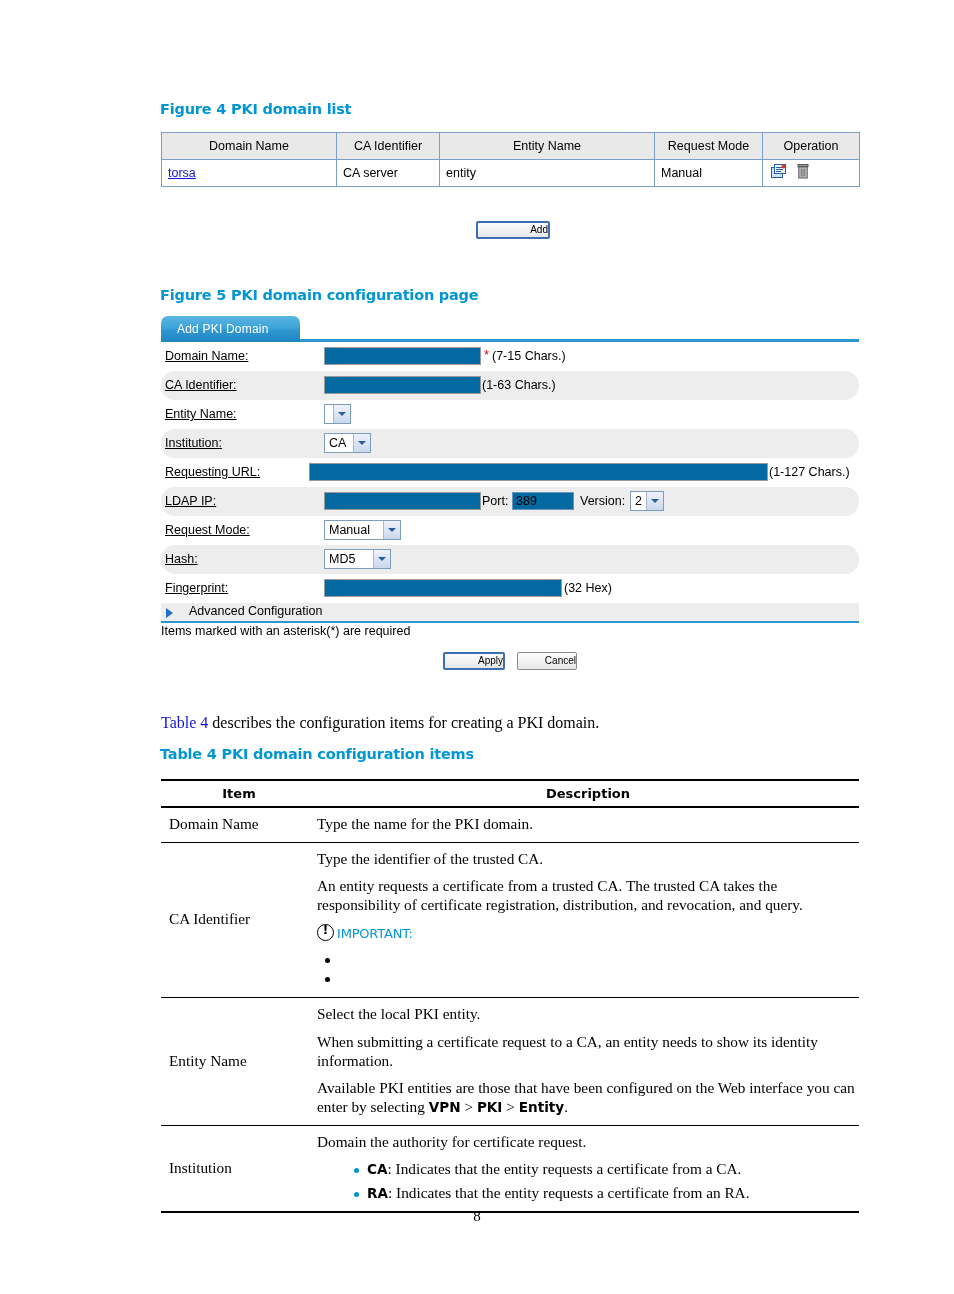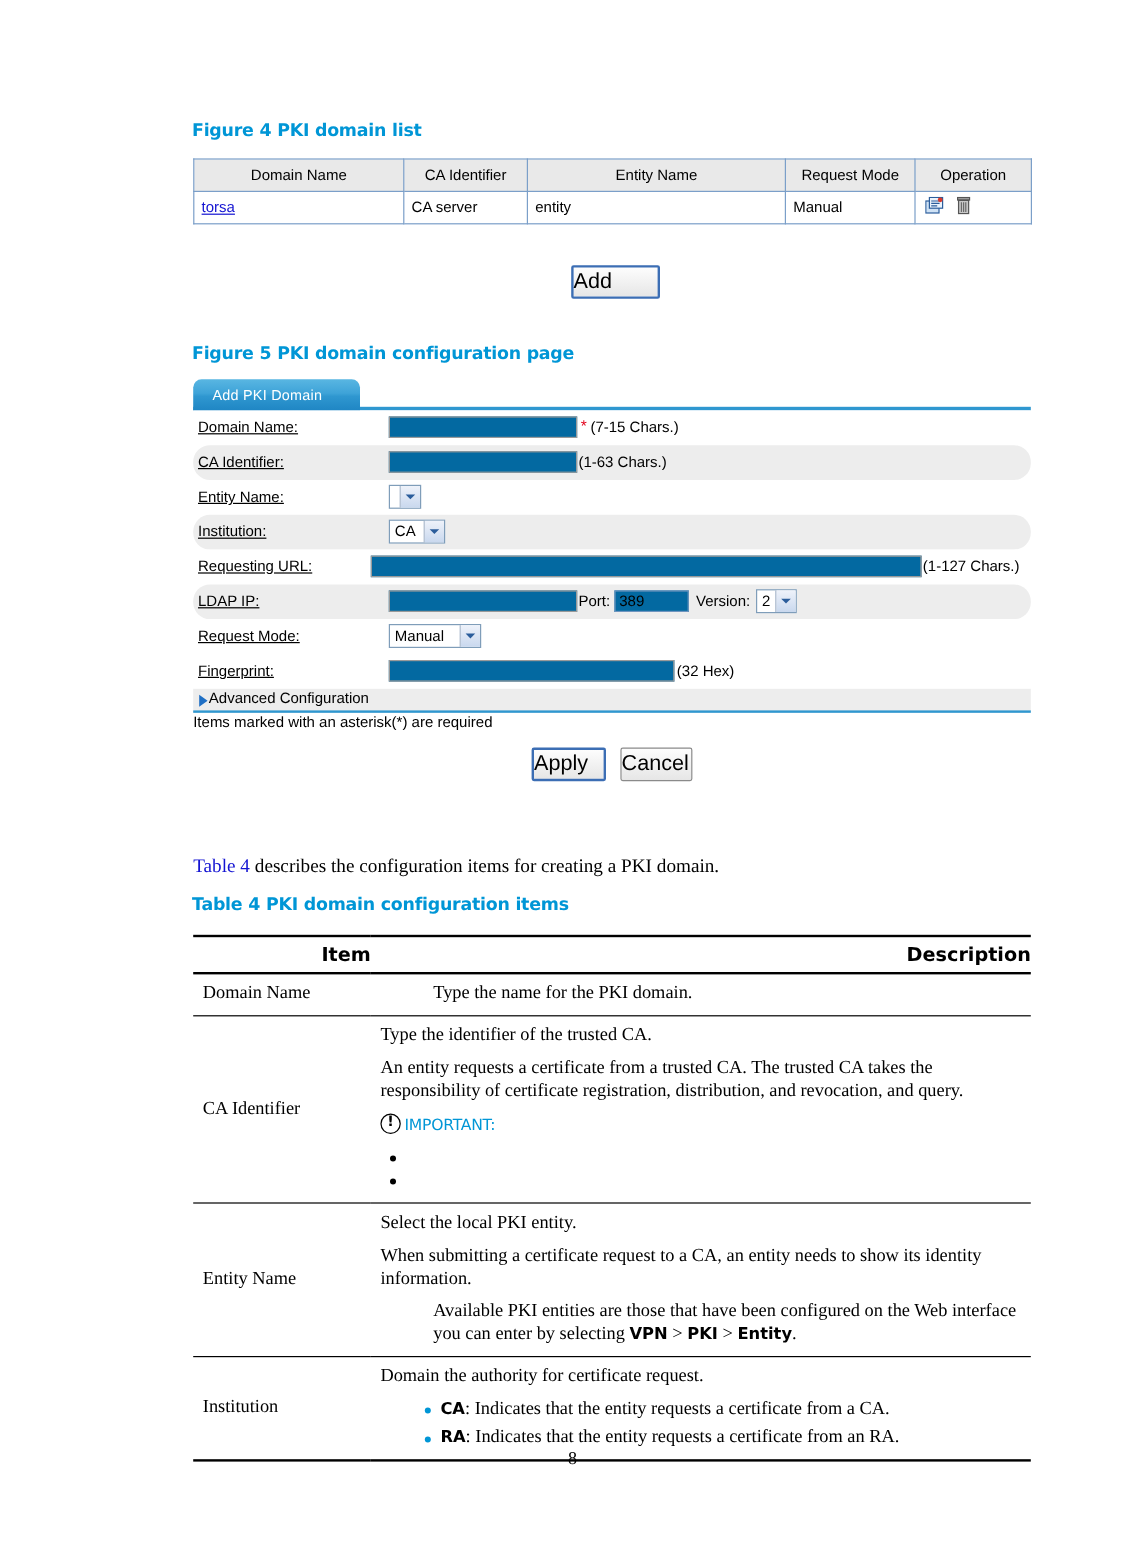--- a/index.html
+++ b/index.html
@@ -62,27 +62,27 @@
     color: #1414d2;
     text-decoration: underline;
     cursor: pointer;
   }
   .op-cell { text-align: left; padding-left: 8px !important; }
   .op-icon { display:inline-block; vertical-align:middle; margin-right:7px; }
 
   
   .webbtn {
     font-family: "Liberation Sans", sans-serif;
-    font-size: 18px;
+    font-size: 10px;
     color: #000;
     background: linear-gradient(#fdfdfd, #e6e6e6);
     border: 1px solid #8a8a8a;
     border-radius: 2px;
     padding: 2px 0 3px 0;
-    text-align: left;
+    text-align: right;
     cursor: pointer;
   }
   .webbtn.focus {
     border: 2px solid #3c6eb4;
     padding: 1px 0 2px 0;
   }
   #add-button {
     position: absolute;
     left: 476px;
     top: 221px;
@@ -225,21 +225,21 @@
     font-size: 12.5px;
   }
   #advanced-row .tri {
     position: absolute;
     left: 5px; top: 5px;
     width: 0; height: 0;
     border-top: 5px solid transparent;
     border-bottom: 5px solid transparent;
     border-left: 7px solid #1f6fc4;
   }
-  #advanced-label { position: absolute; left: 13px; top: 1px; }
+  #advanced-label { position: absolute; left: 28px; top: 1px; }
   #required-note {
     position: relative;
     width: 698px;
     height: 20px;
     font-family: "Liberation Sans", sans-serif;
     font-size: 12.5px;
     padding-top: 1px;
   }
   #form-buttons {
     position: relative;
@@ -274,35 +274,35 @@
     top: 779px;
     width: 698px;
     border-collapse: collapse;
     font-family: "Liberation Serif", serif;
     font-size: 15.3px;
     color: #000;
   }
   #items-table thead th {
     font-family: "DejaVu Sans", sans-serif;
     font-weight: bold;
-    font-size: 16px;
-    text-align: right;
+    font-size: 13px;
+    text-align: center;
     padding: 5px 0 5px 8px;
     border-top: 2.5px solid #000;
     border-bottom: 2.5px solid #000;
   }
   #items-table tbody td {
     vertical-align: middle;
     padding: 7px 0 8px 8px;
     border-bottom: 1px solid #000;
   }
   #items-table tbody tr.last td { border-bottom: 2.5px solid #000; }
   #items-table .col-item { width: 140px; }
   #items-table .desc p { margin: 0 0 9px 0; line-height: 1.22; }
-  #items-table .desc p:last-child { margin-bottom: 0; margin-left: 44px; }
+  #items-table .desc p:last-child { margin-bottom: 0; }
   .imp-head {
     color: #0096d6;
     font-family: "DejaVu Sans", sans-serif;
     font-size: 13px;
     letter-spacing: -0.2px;
   }
   .imp-icon {
     display: inline-block;
     width: 15px; height: 15px;
     border: 1.6px solid #000;
@@ -502,20 +502,29 @@
     <div class="form-row odd">
       <div class="form-label">Request Mode:</div>
       <div class="form-field">
         <div class="sel" style="left:0; width:77px;">
           <span class="sel-val">Manual</span>
           <span class="sel-arrow"></span>
         </div>
       </div>
     </div>
 
+    <div class="form-row even">
+      <div class="form-label">Hash:</div>
+      <div class="form-field">
+        <div class="sel" style="left:0; width:67px;">
+          <span class="sel-val">MD5</span>
+          <span class="sel-arrow"></span>
+        </div>
+      </div>
+    </div>
 
     <div class="form-row odd">
       <div class="form-label">Fingerprint:</div>
       <div class="form-field">
         <div class="txt" style="left:0; width:238px;"></div>
         <div class="hint" style="left:240px;">(32 Hex)</div>
       </div>
     </div>
 
     <div id="advanced-row">

